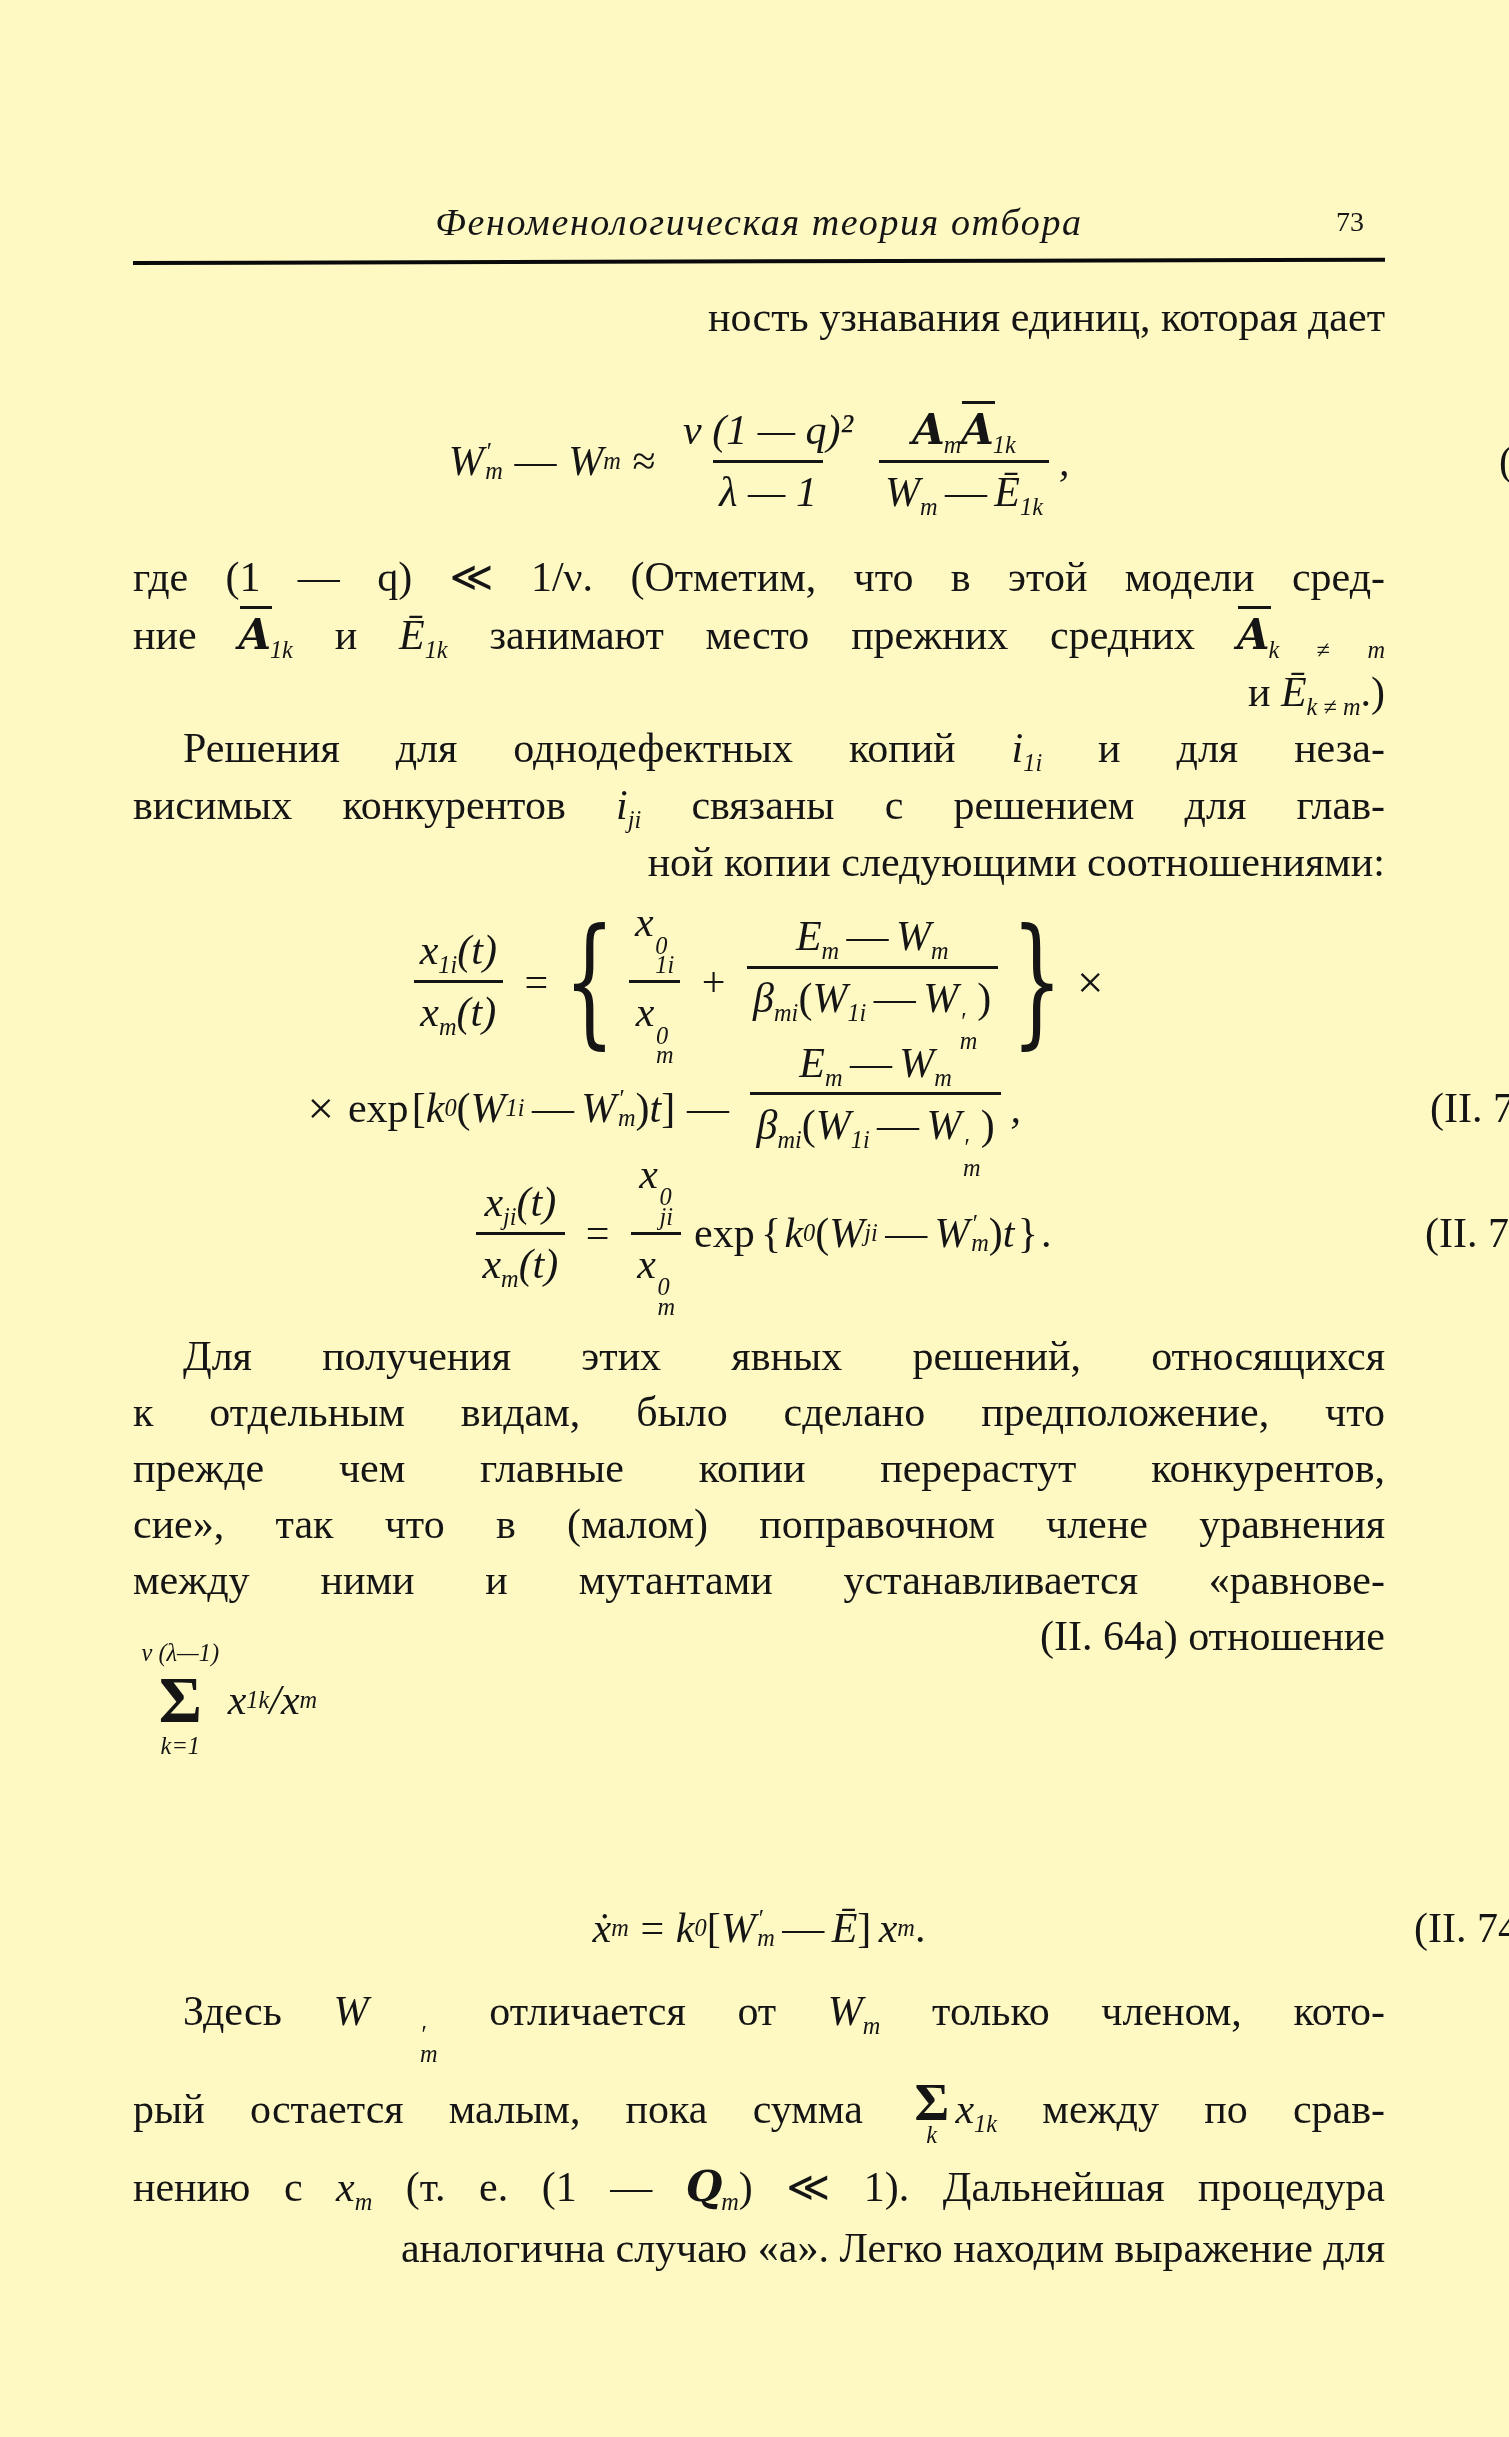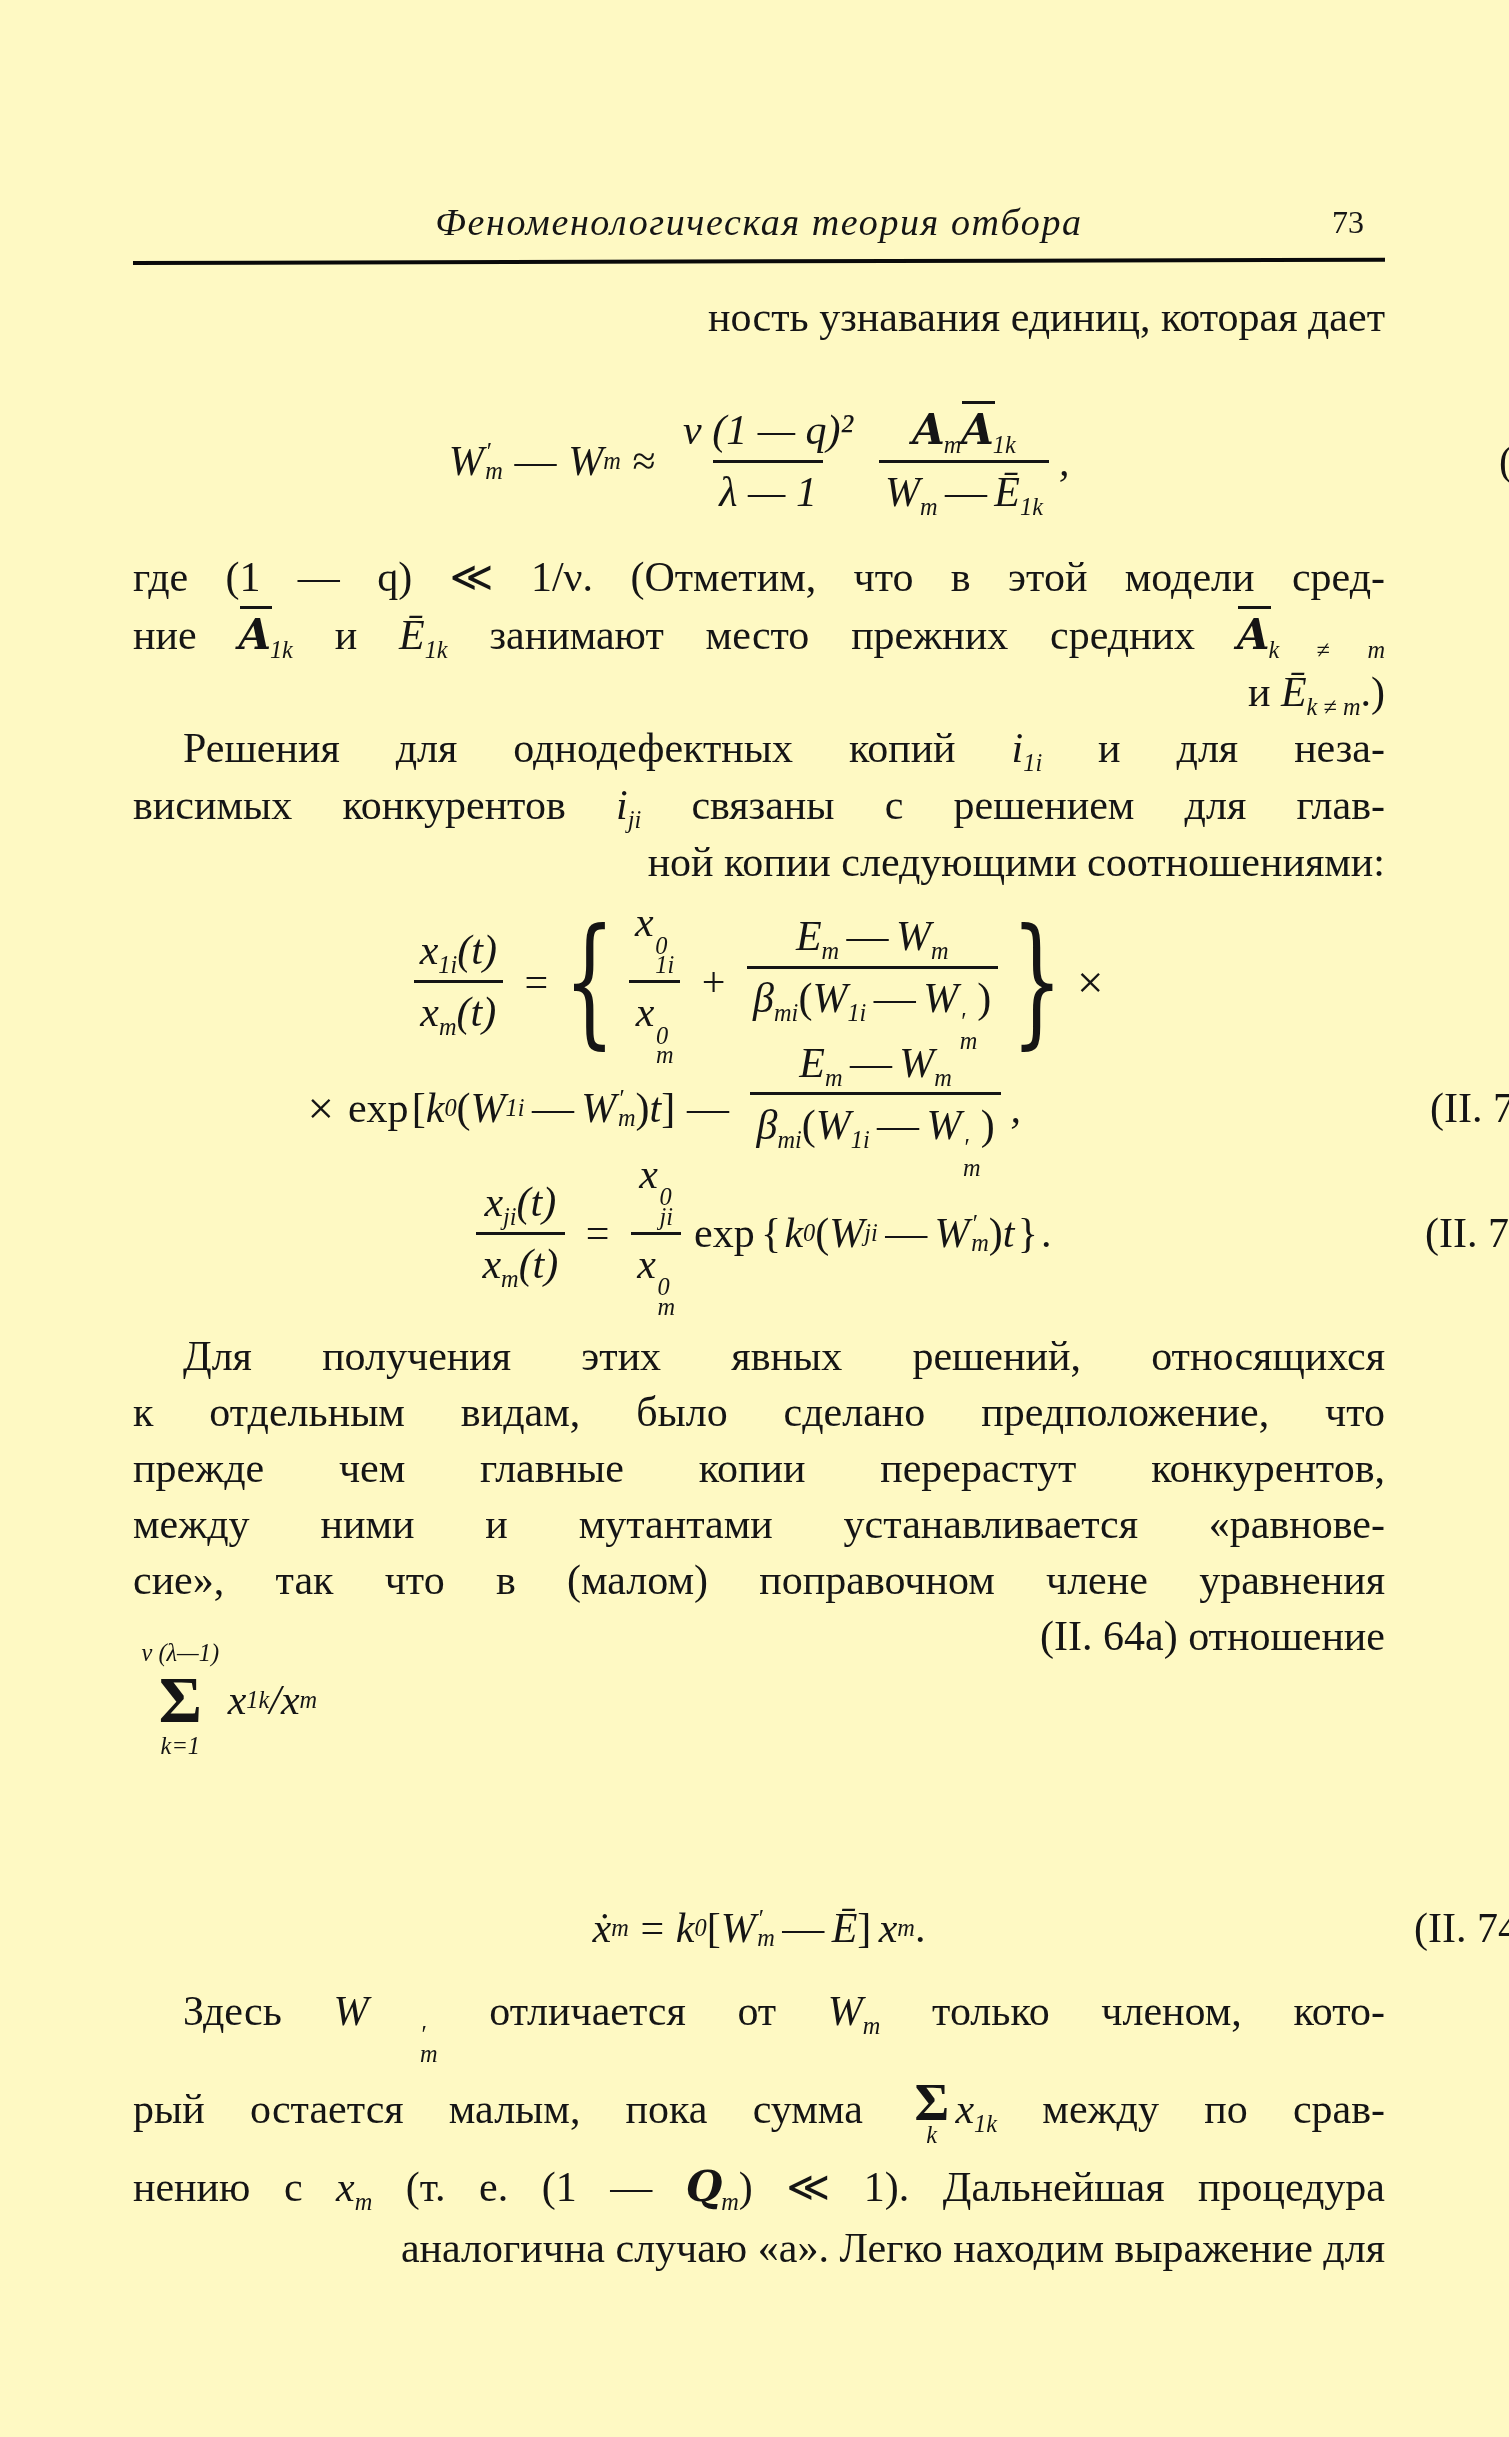--- a/index.html
+++ b/index.html
@@ -6,21 +6,21 @@
   .page {
     position:relative; width:1509px; height:2438px; background:#fef9c3;
     font-family:"Liberation Serif","DejaVu Serif",serif; color:#151515;
     overflow:hidden;
   }
   .content { position:absolute; left:133px; top:0; width:1252px; height:100%; }
   .blk { position:absolute; left:0; width:100%; }
 
   
   .rh-title { font-style:italic; font-size:38px; letter-spacing:1.6px; text-align:center; line-height:50px; }
-  .rh-pageno { position:absolute; right:21px; top:0; font-size:32px; line-height:50px; }
+  .rh-pageno { position:absolute; right:21px; top:0; font-size:28px; line-height:50px; }
   .rule { border-top:4.8px solid #0a0a0a; transform:rotate(-0.15deg); transform-origin:left center; }
 
   
   .tline { font-size:42px; line-height:57px; white-space:normal; }
   .just  { text-align:justify; text-align-last:justify; }
   .lleft { text-align:right; }
   .ind   { text-indent:50px; }
 
   
   .mi { font-style:italic; }
@@ -193,22 +193,22 @@
     <span class="mi">t</span>
     <span class="sbr">}</span>
         <span>.</span>
     <span class="eqnum">(II. 73)</span>
   </div>
 
   <div class="blk" style="top:1328px">
     <div class="tline just ind" style="line-height:56px">Для получения этих явных решений, относящихся</div>
     <div class="tline just" style="line-height:56px">к отдельным видам, было сделано предположение, что</div>
     <div class="tline just" style="line-height:56px">прежде чем главные копии перерастут конкурентов,</div>
+    <div class="tline just" style="line-height:56px">сие», так что в (малом) поправочном члене уравнения</div>
     <div class="tline just" style="line-height:56px">между ними и мутантами устанавливается «равнове-</div>
-    <div class="tline just" style="line-height:56px">сие», так что в (малом) поправочном члене уравнения</div>
     <div class="tline lleft" style="line-height:56px">(II. 64а) отношение</div>
   </div>
 
   <div class="blk eq" style="top:1641px;height:117px;padding-right:21px">
     <span class="sumstack">
       <span class="lim">ν (λ—1)</span>
       <span class="sig">Σ</span>
       <span class="lim">k=1</span>
     </span>
     <span class="mi">x</span>

